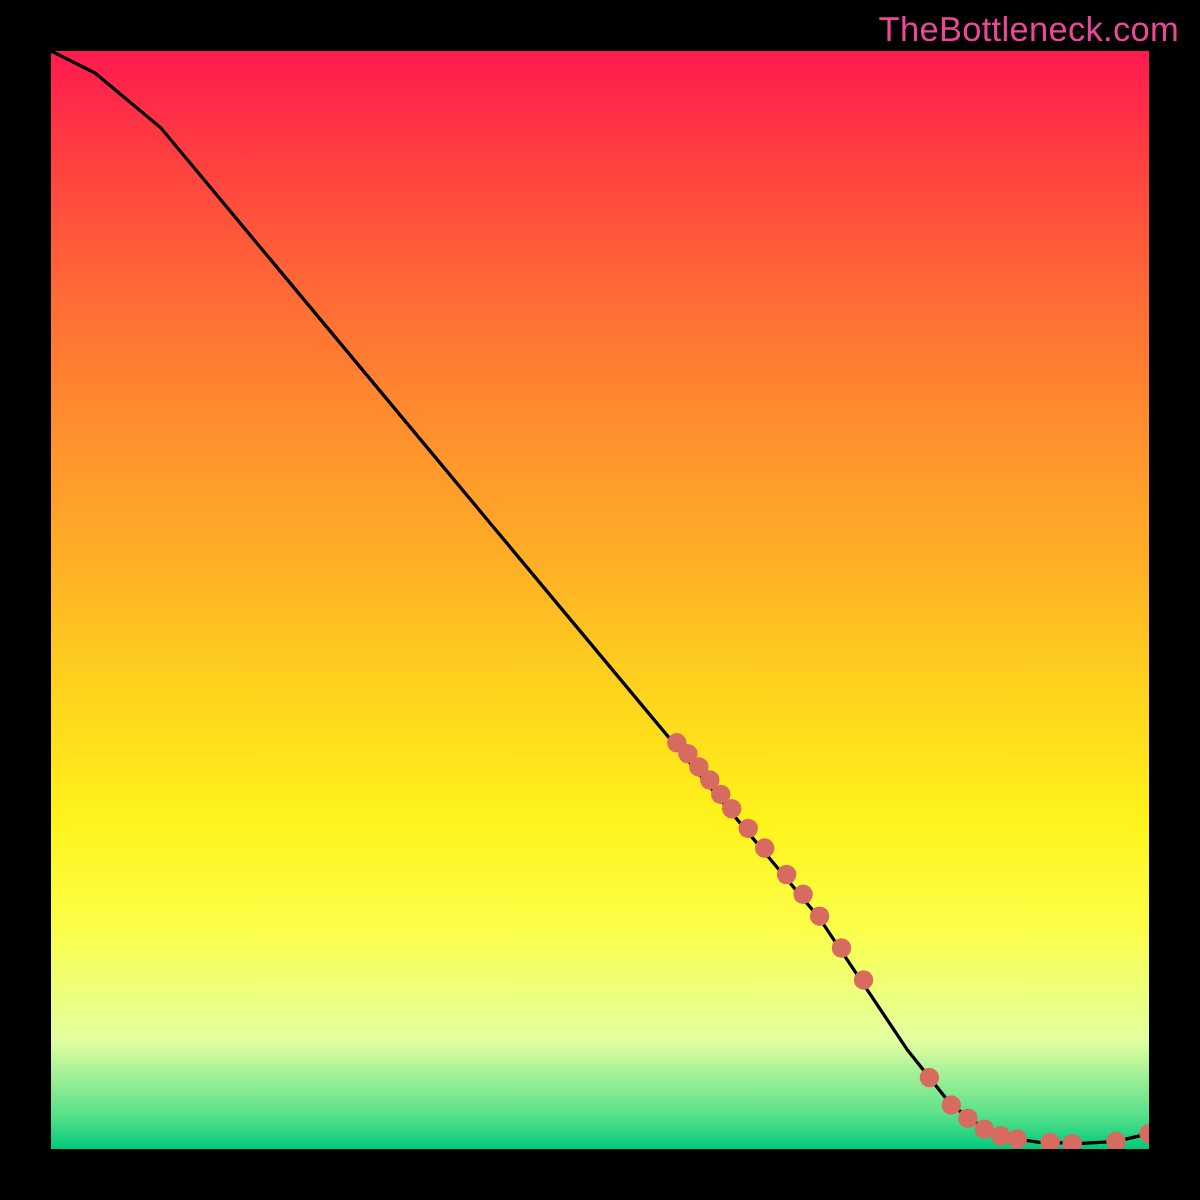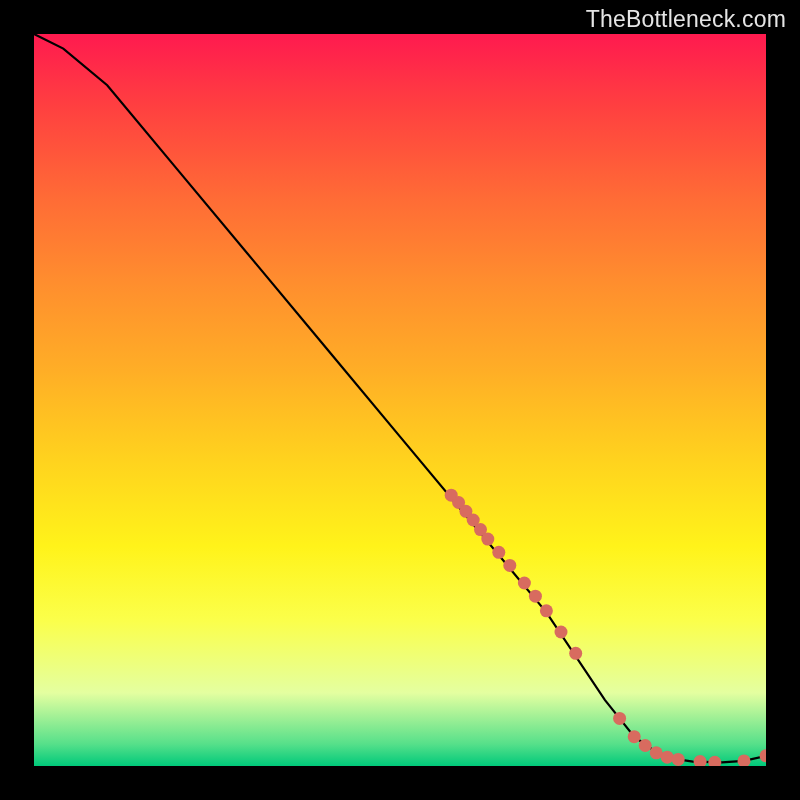--- a/index.html
+++ b/index.html
@@ -34,21 +34,21 @@
       #fbff4a 80%,
       #e4ffa0 90%,
       #56e08a 97%,
       #00c97a 100%
     );
   }
   .watermark {
     position: absolute;
     top: 6px;
     right: 14px;
-    color: #e5e5e5;
+    color: #ec4899;
     font-size: 23px;
     font-weight: 500;
     letter-spacing: 0.2px;
     user-select: none;
   }
   svg.curve {
     position: absolute;
     left: 0;
     top: 0;
     width: 732px;

